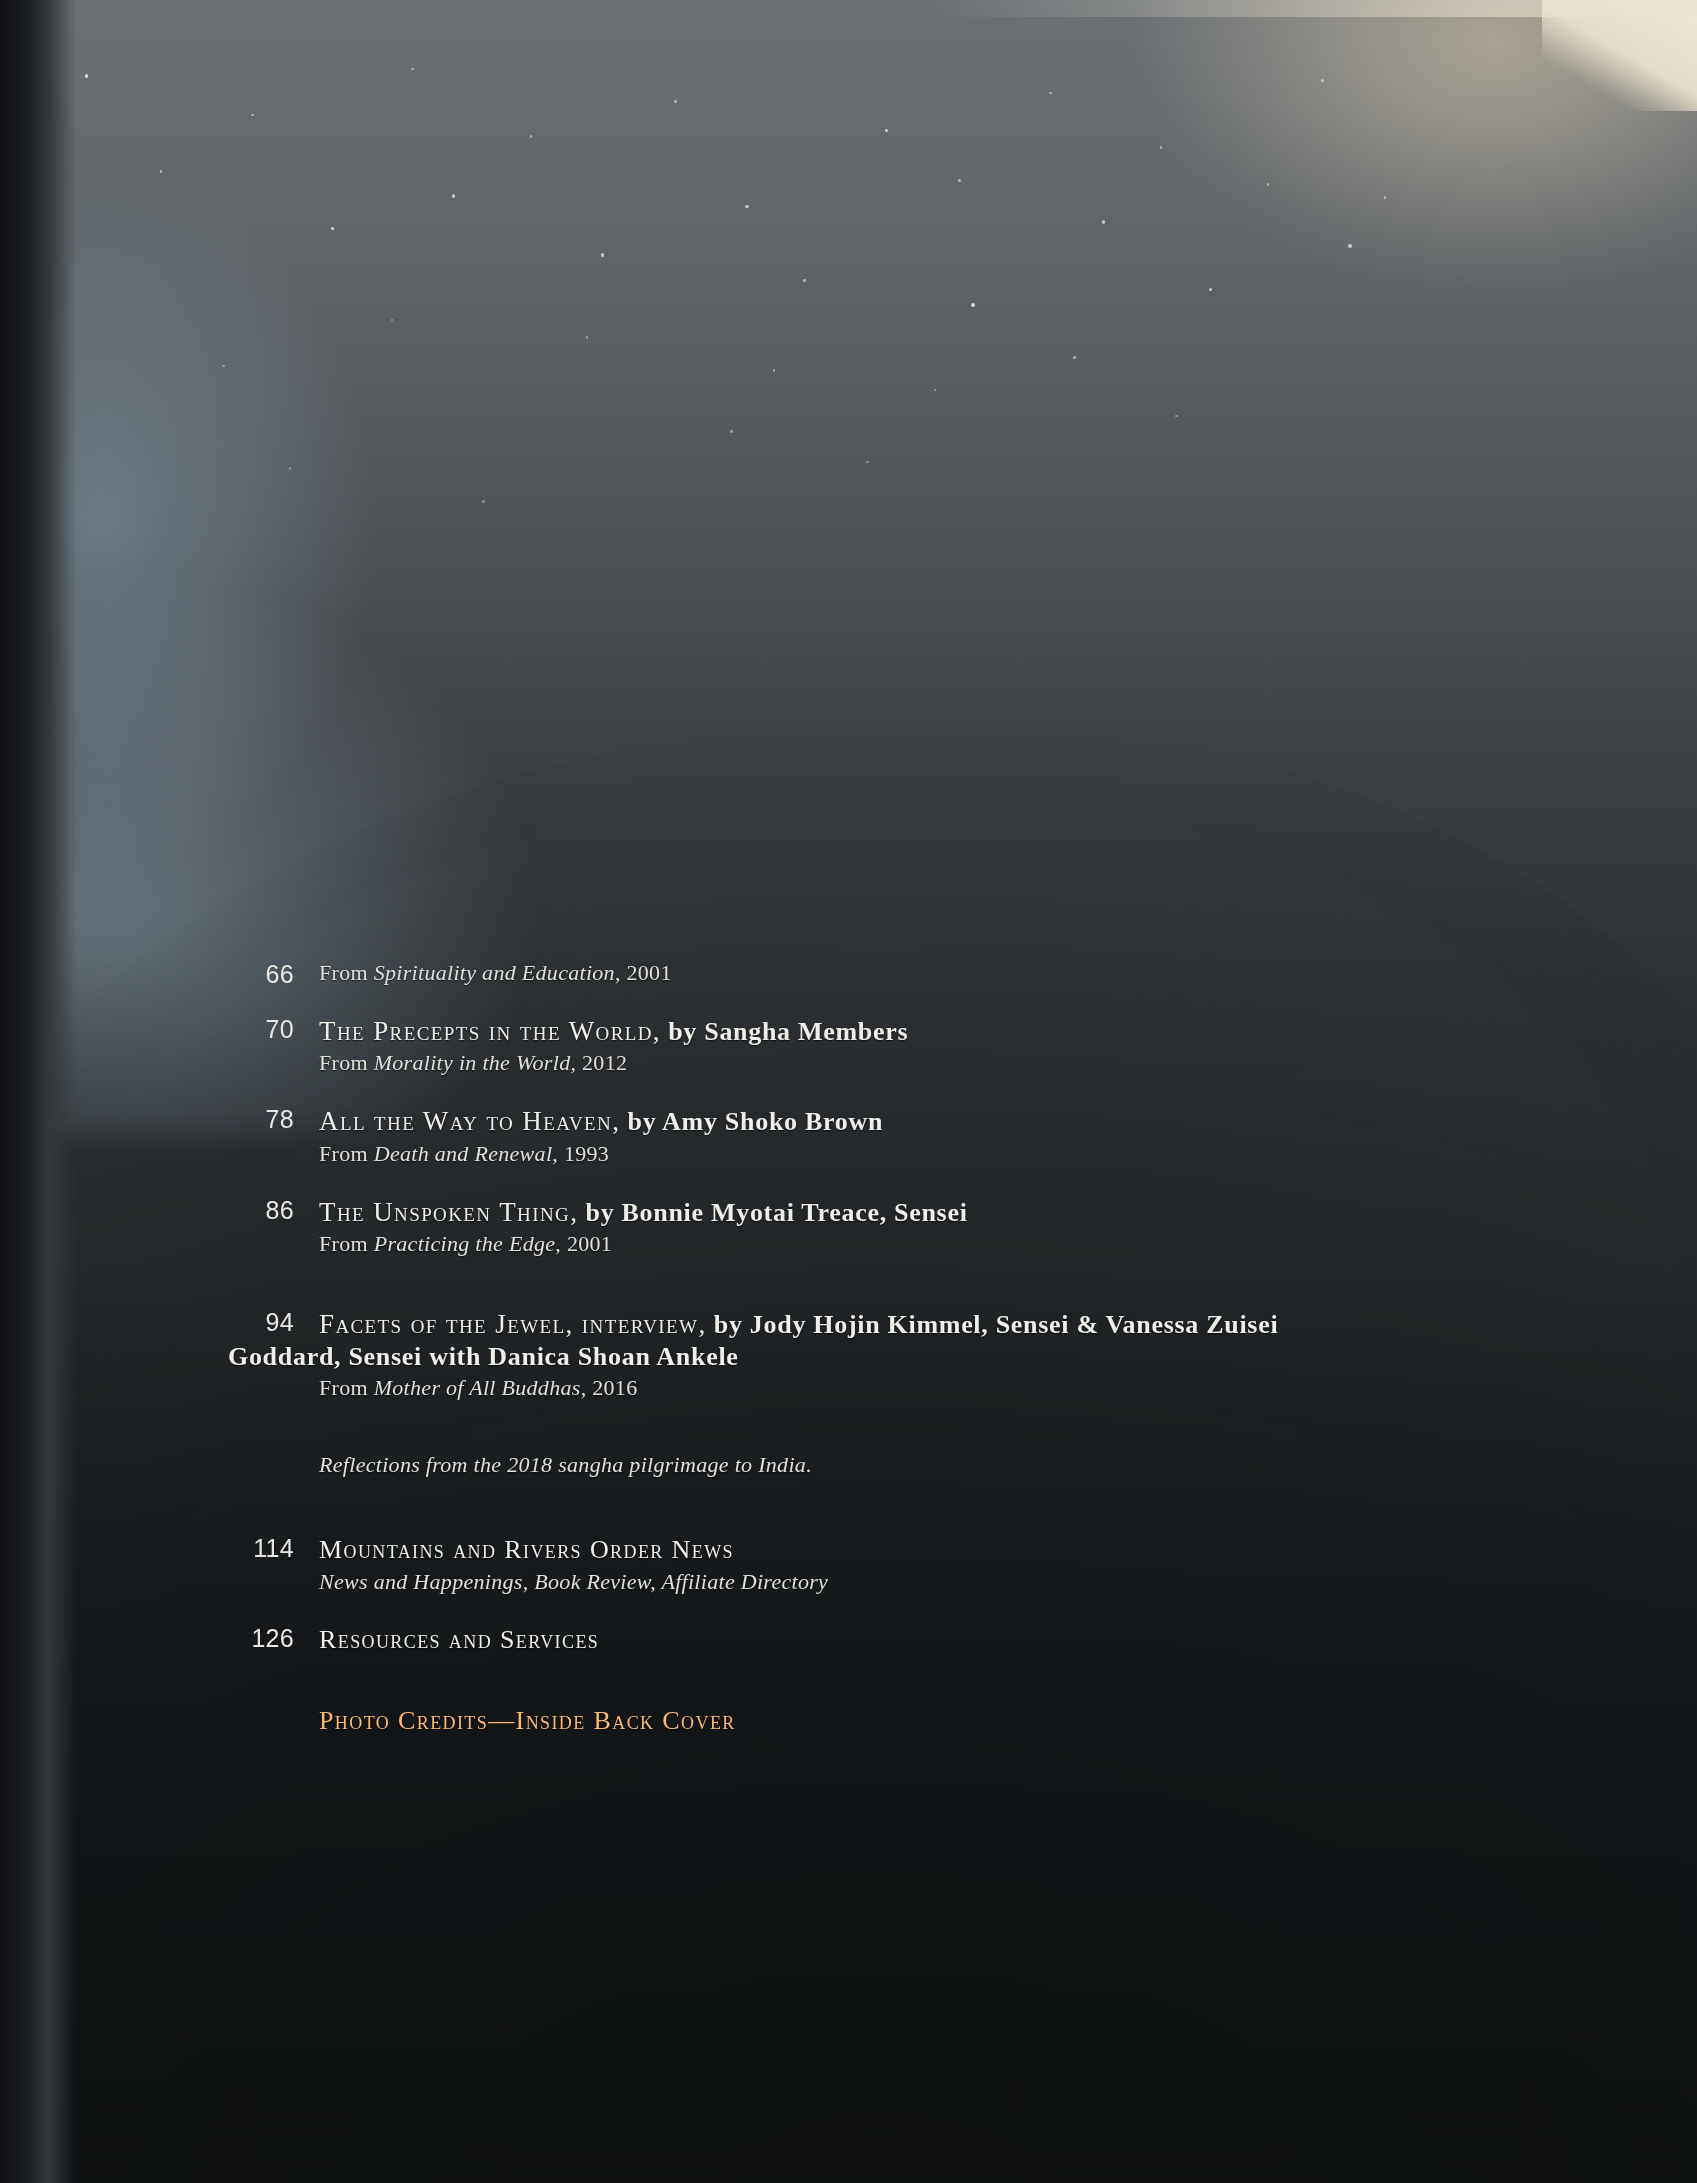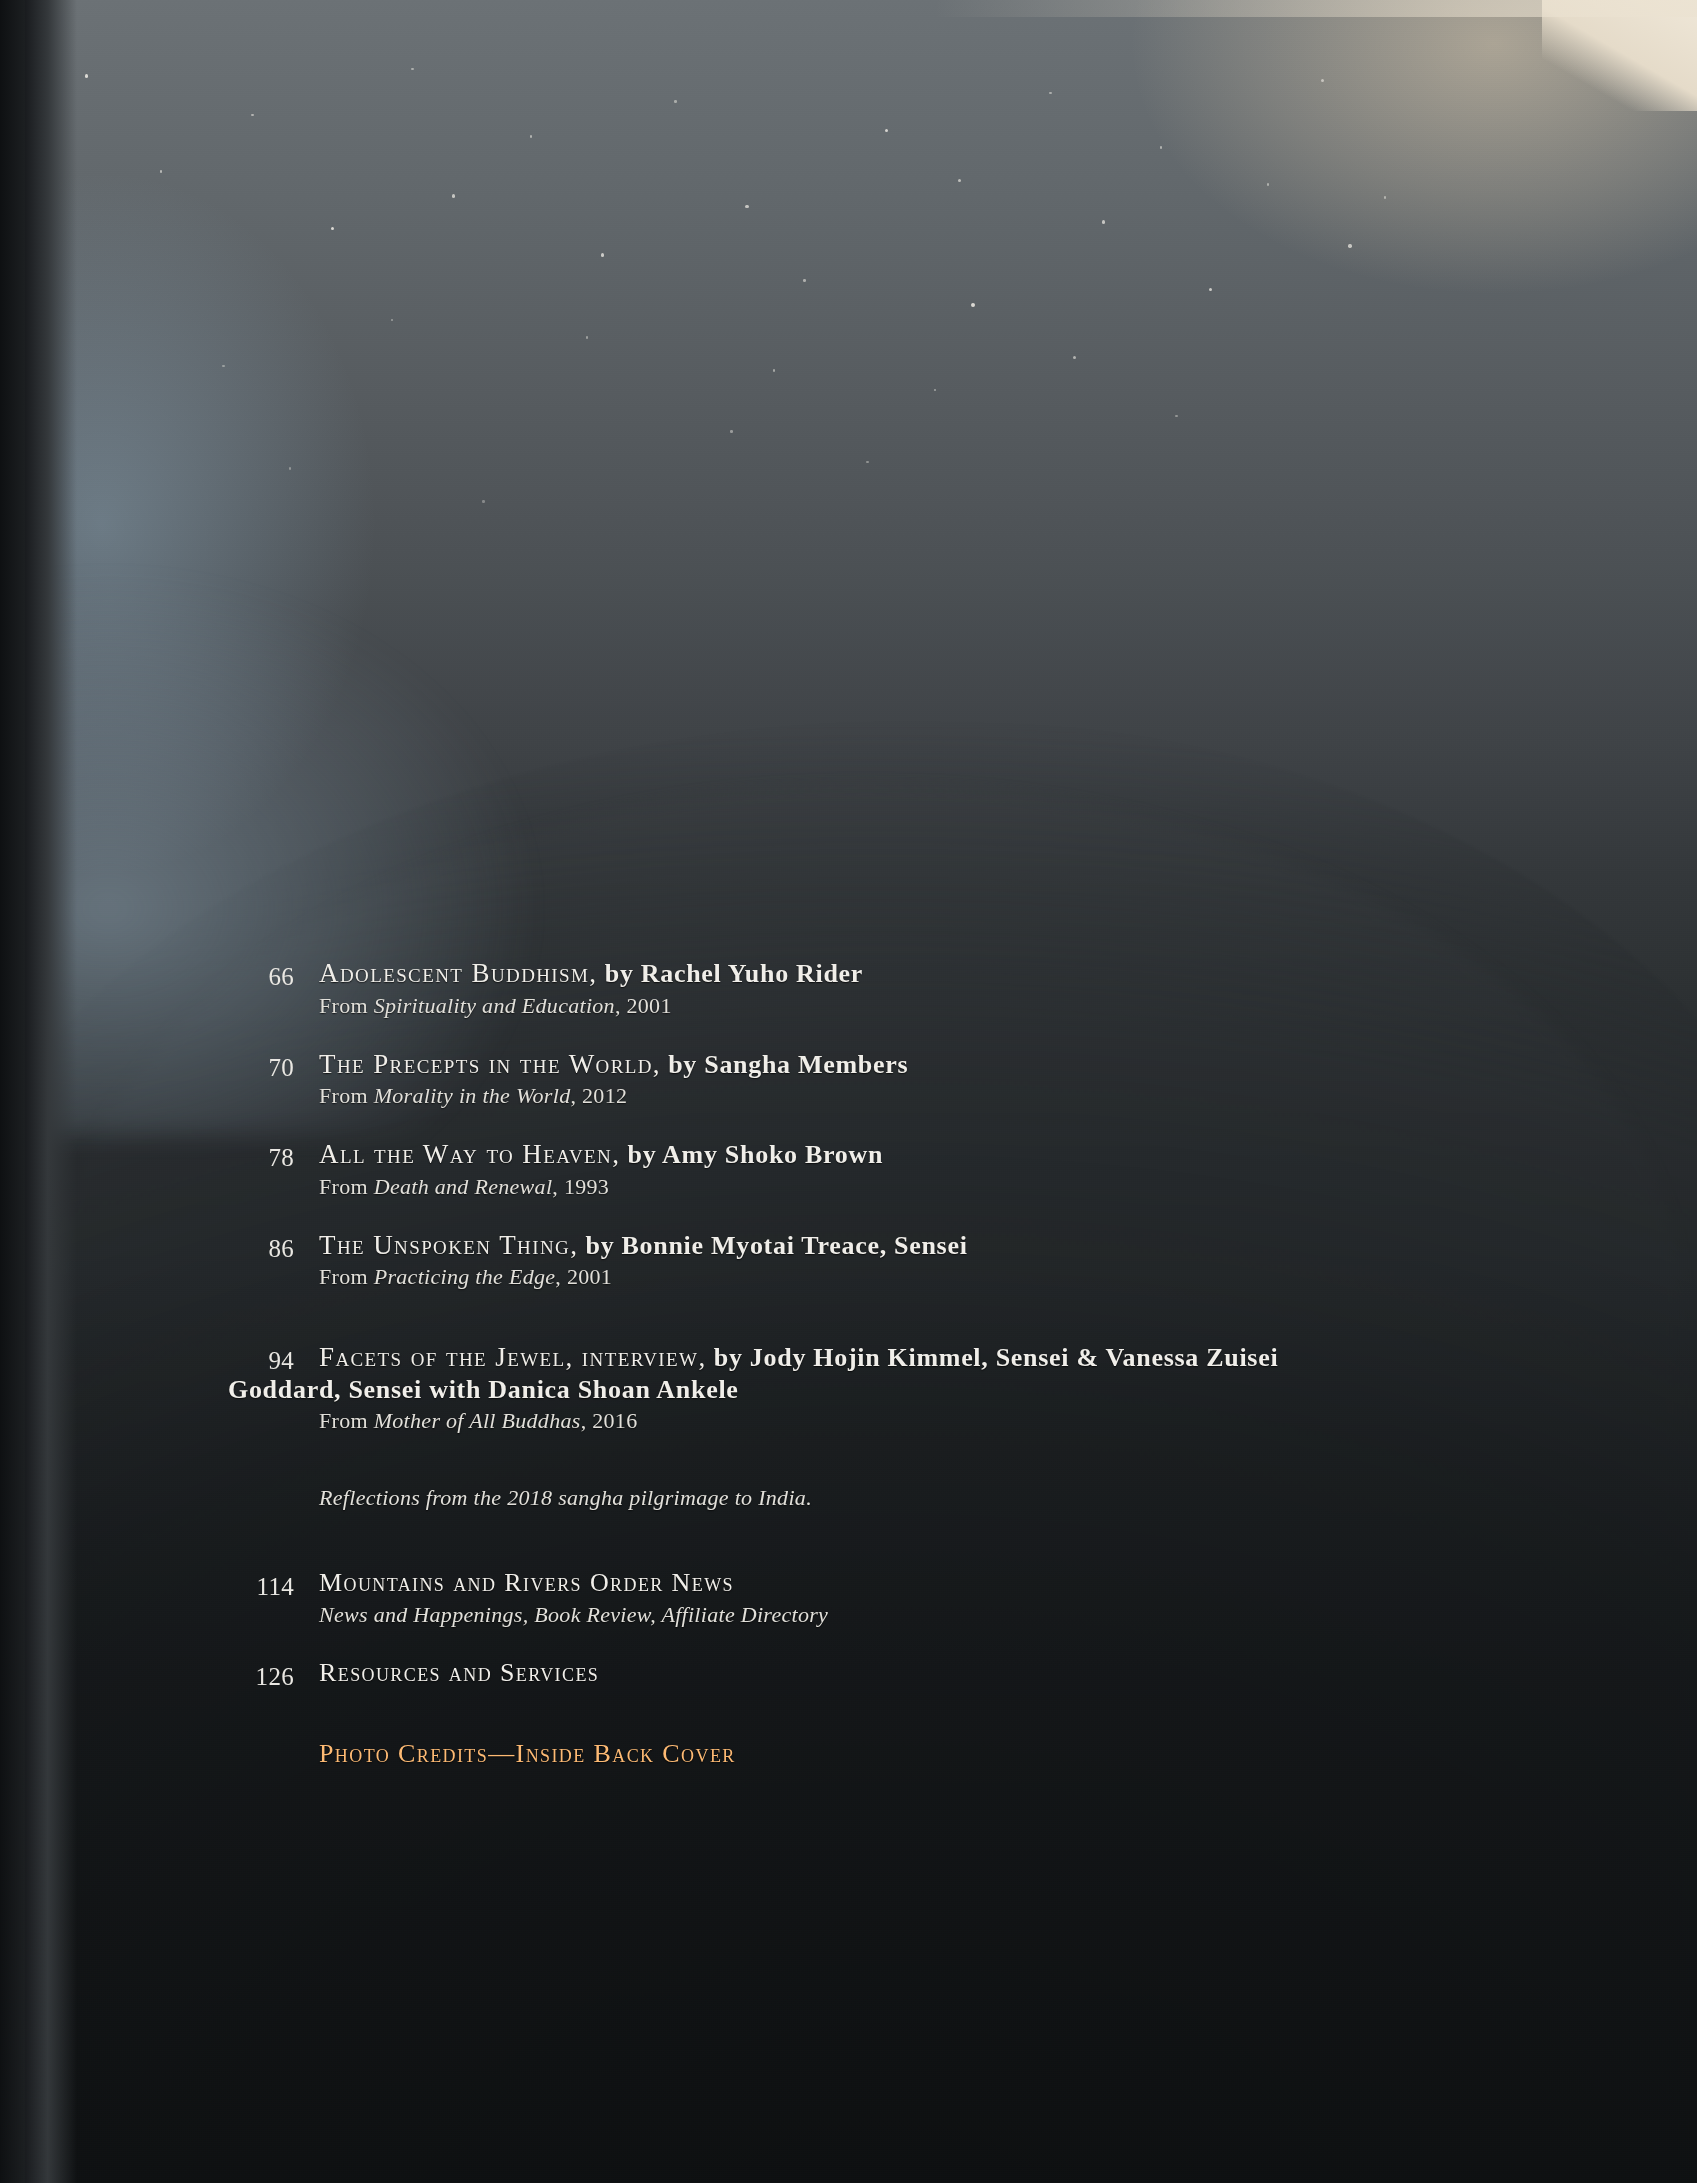--- a/index.html
+++ b/index.html
@@ -120,24 +120,24 @@
     color: #e8e6e1;
   }
   .entry { margin-bottom: 29px; position: relative; }
   .entry.gap-large { margin-bottom: 51px; }
   .entry.gap-xlarge { margin-bottom: 56px; }
 
   .row { display: block; }
   .pageno {
     position: absolute;
     left: 0;
-    top: 6px;
+    top: 0;
     width: 66px;
     text-align: right;
-    font-family: Liberation Serif, serif;
+    font-family: Liberation Sans, sans-serif;
     font-size: 25px;
     letter-spacing: 0.3px;
     color: #e9e7e2;
   }
   .title {
     margin-left: 91px;
     font-family: "Liberation Serif", serif;
     font-size: 26px;
     font-weight: 700;
     letter-spacing: 0.7px;
@@ -226,21 +226,20 @@
   <div class="paper-corner"></div>
   <div class="top-edge"></div>
   <div class="gutter"></div>
   <div class="gutter-edge"></div>
 
   <div class="toc">
 
     <div class="entry">
       <div class="row">
         <span class="pageno">66</span>
-        <span class="title"><span class="sc">Adolescent Buddhism,</span><span> by Rachel Yuho Rider</span></span>
       </div>
       <div class="sub"><span class="roman">From </span><span>Spirituality and Education</span><span class="roman">, 2001</span></div>
     </div>
 
     <div class="entry">
       <div class="row">
         <span class="pageno">70</span>
         <span class="title"><span class="sc">The Precepts in the World,</span><span> by Sangha Members</span></span>
       </div>
       <div class="sub"><span class="roman">From </span><span>Morality in the World</span><span class="roman">, 2012</span></div>

